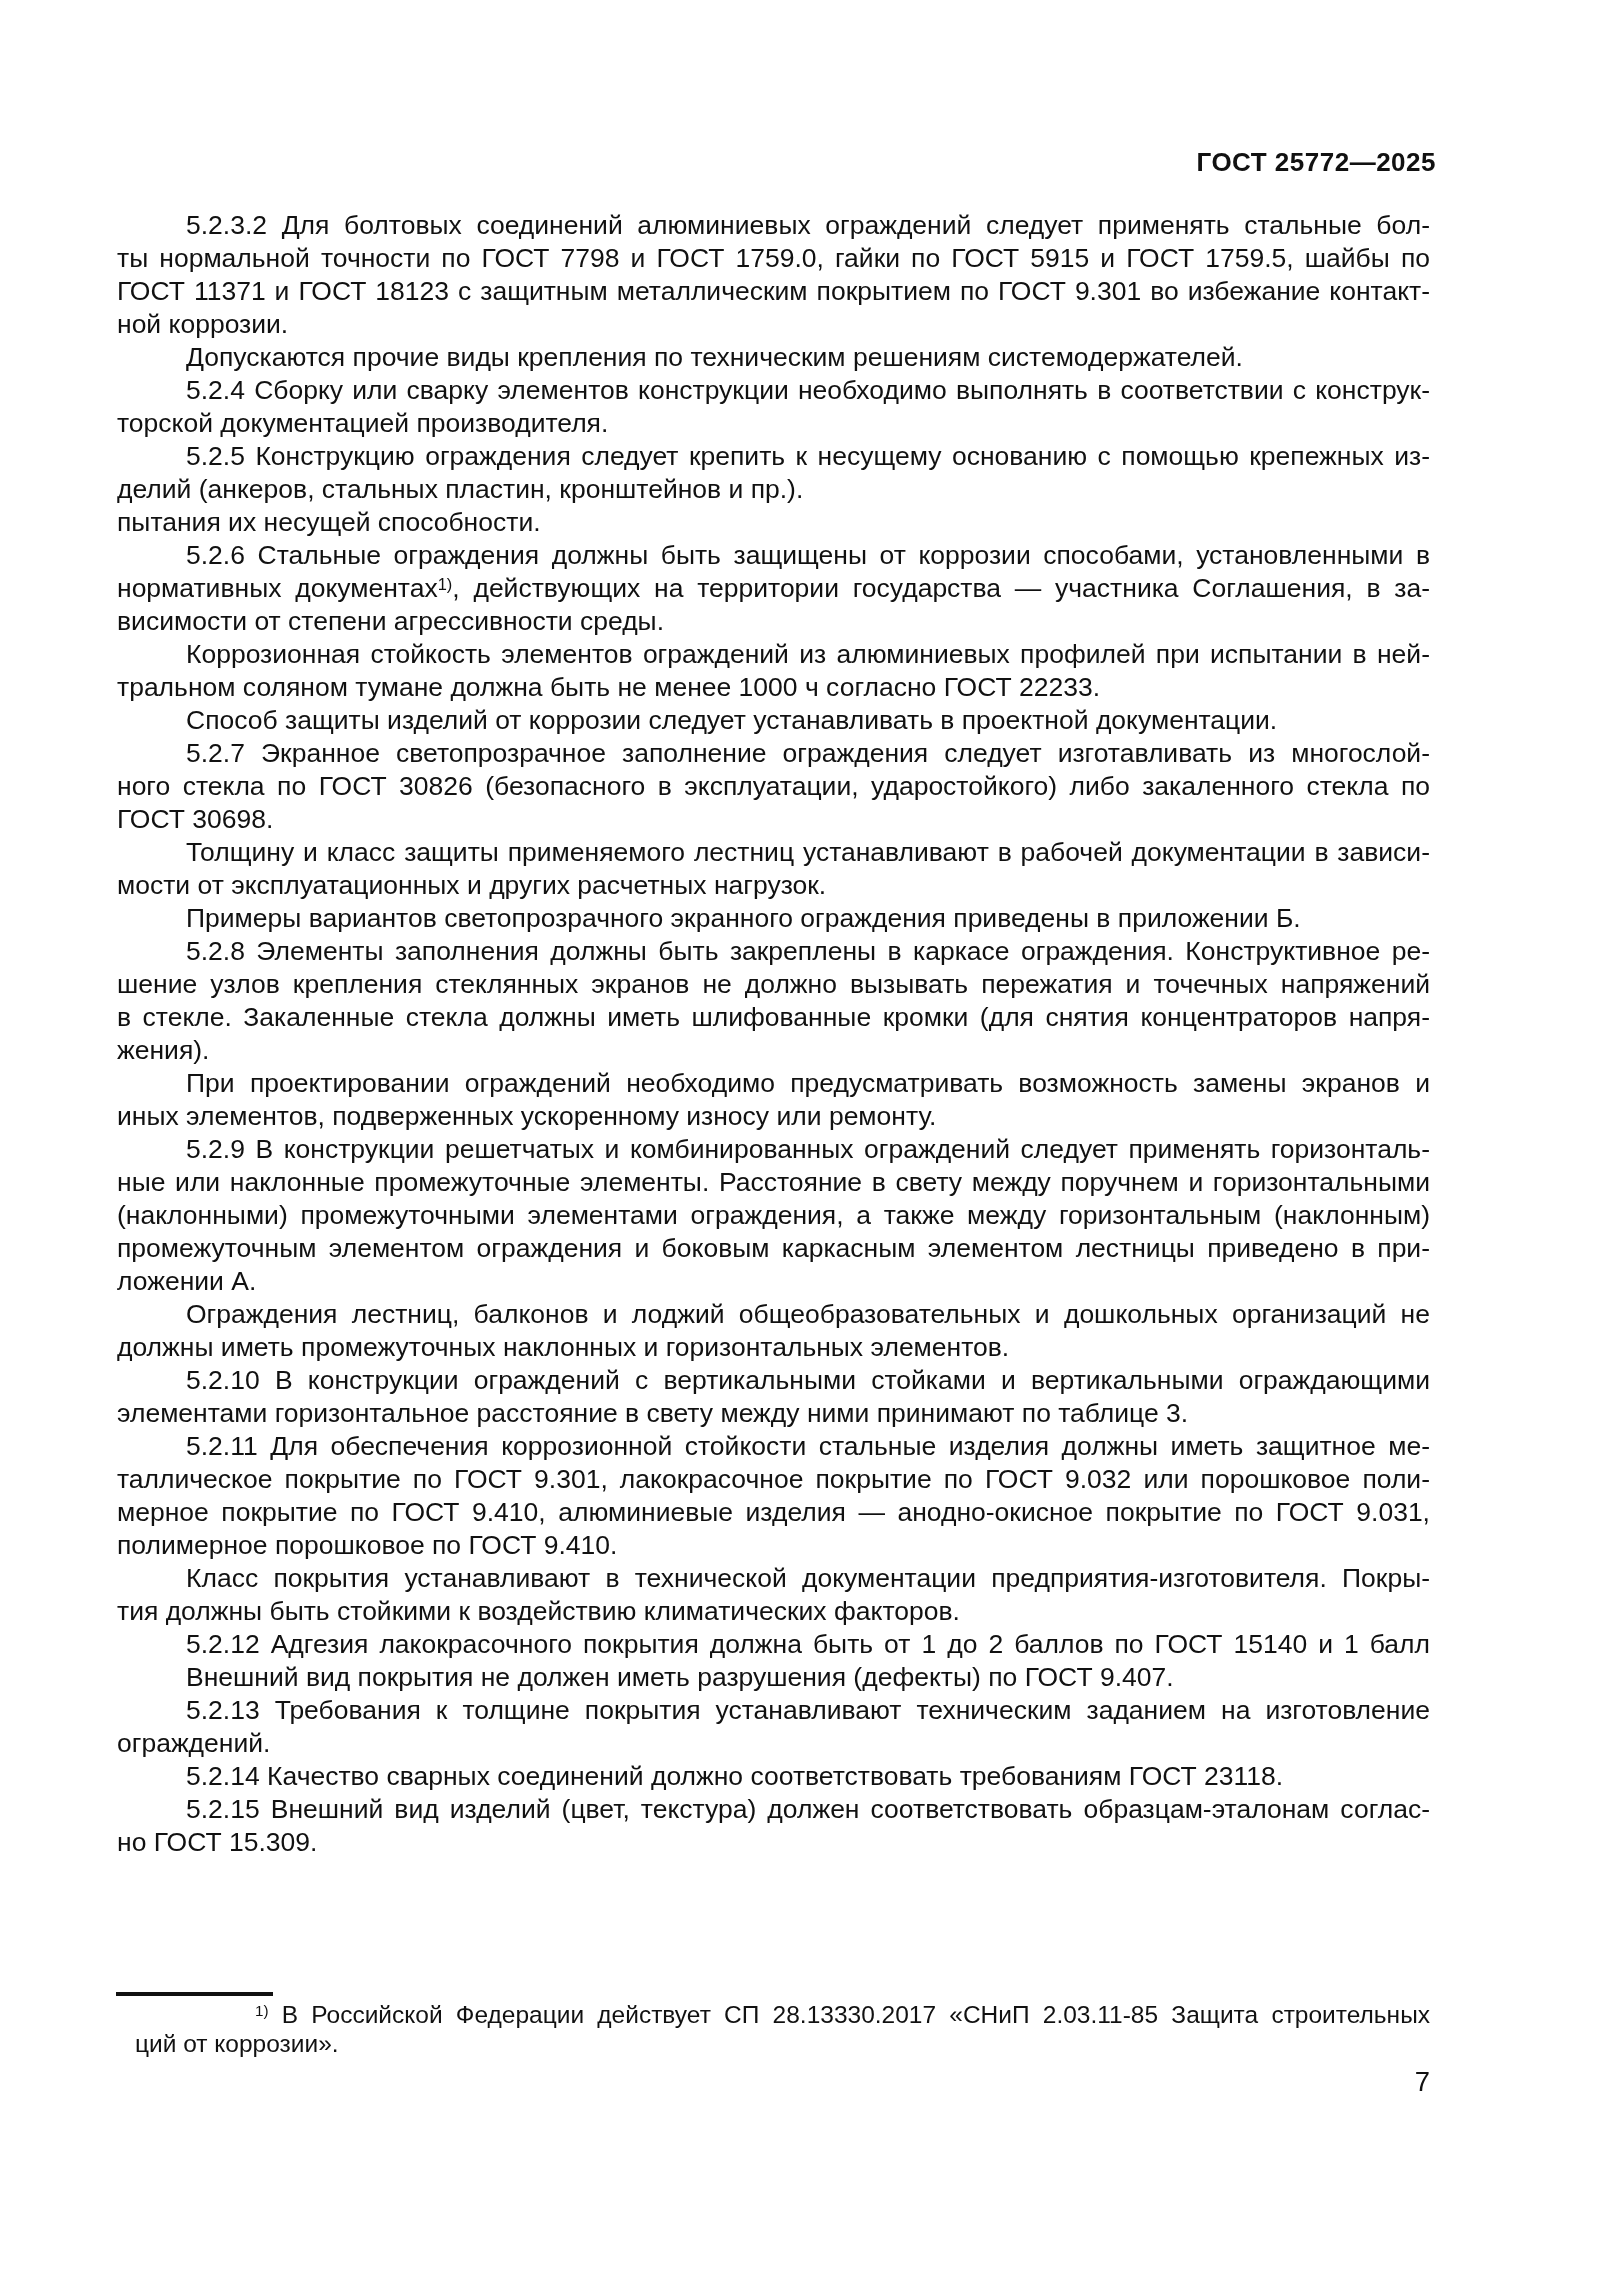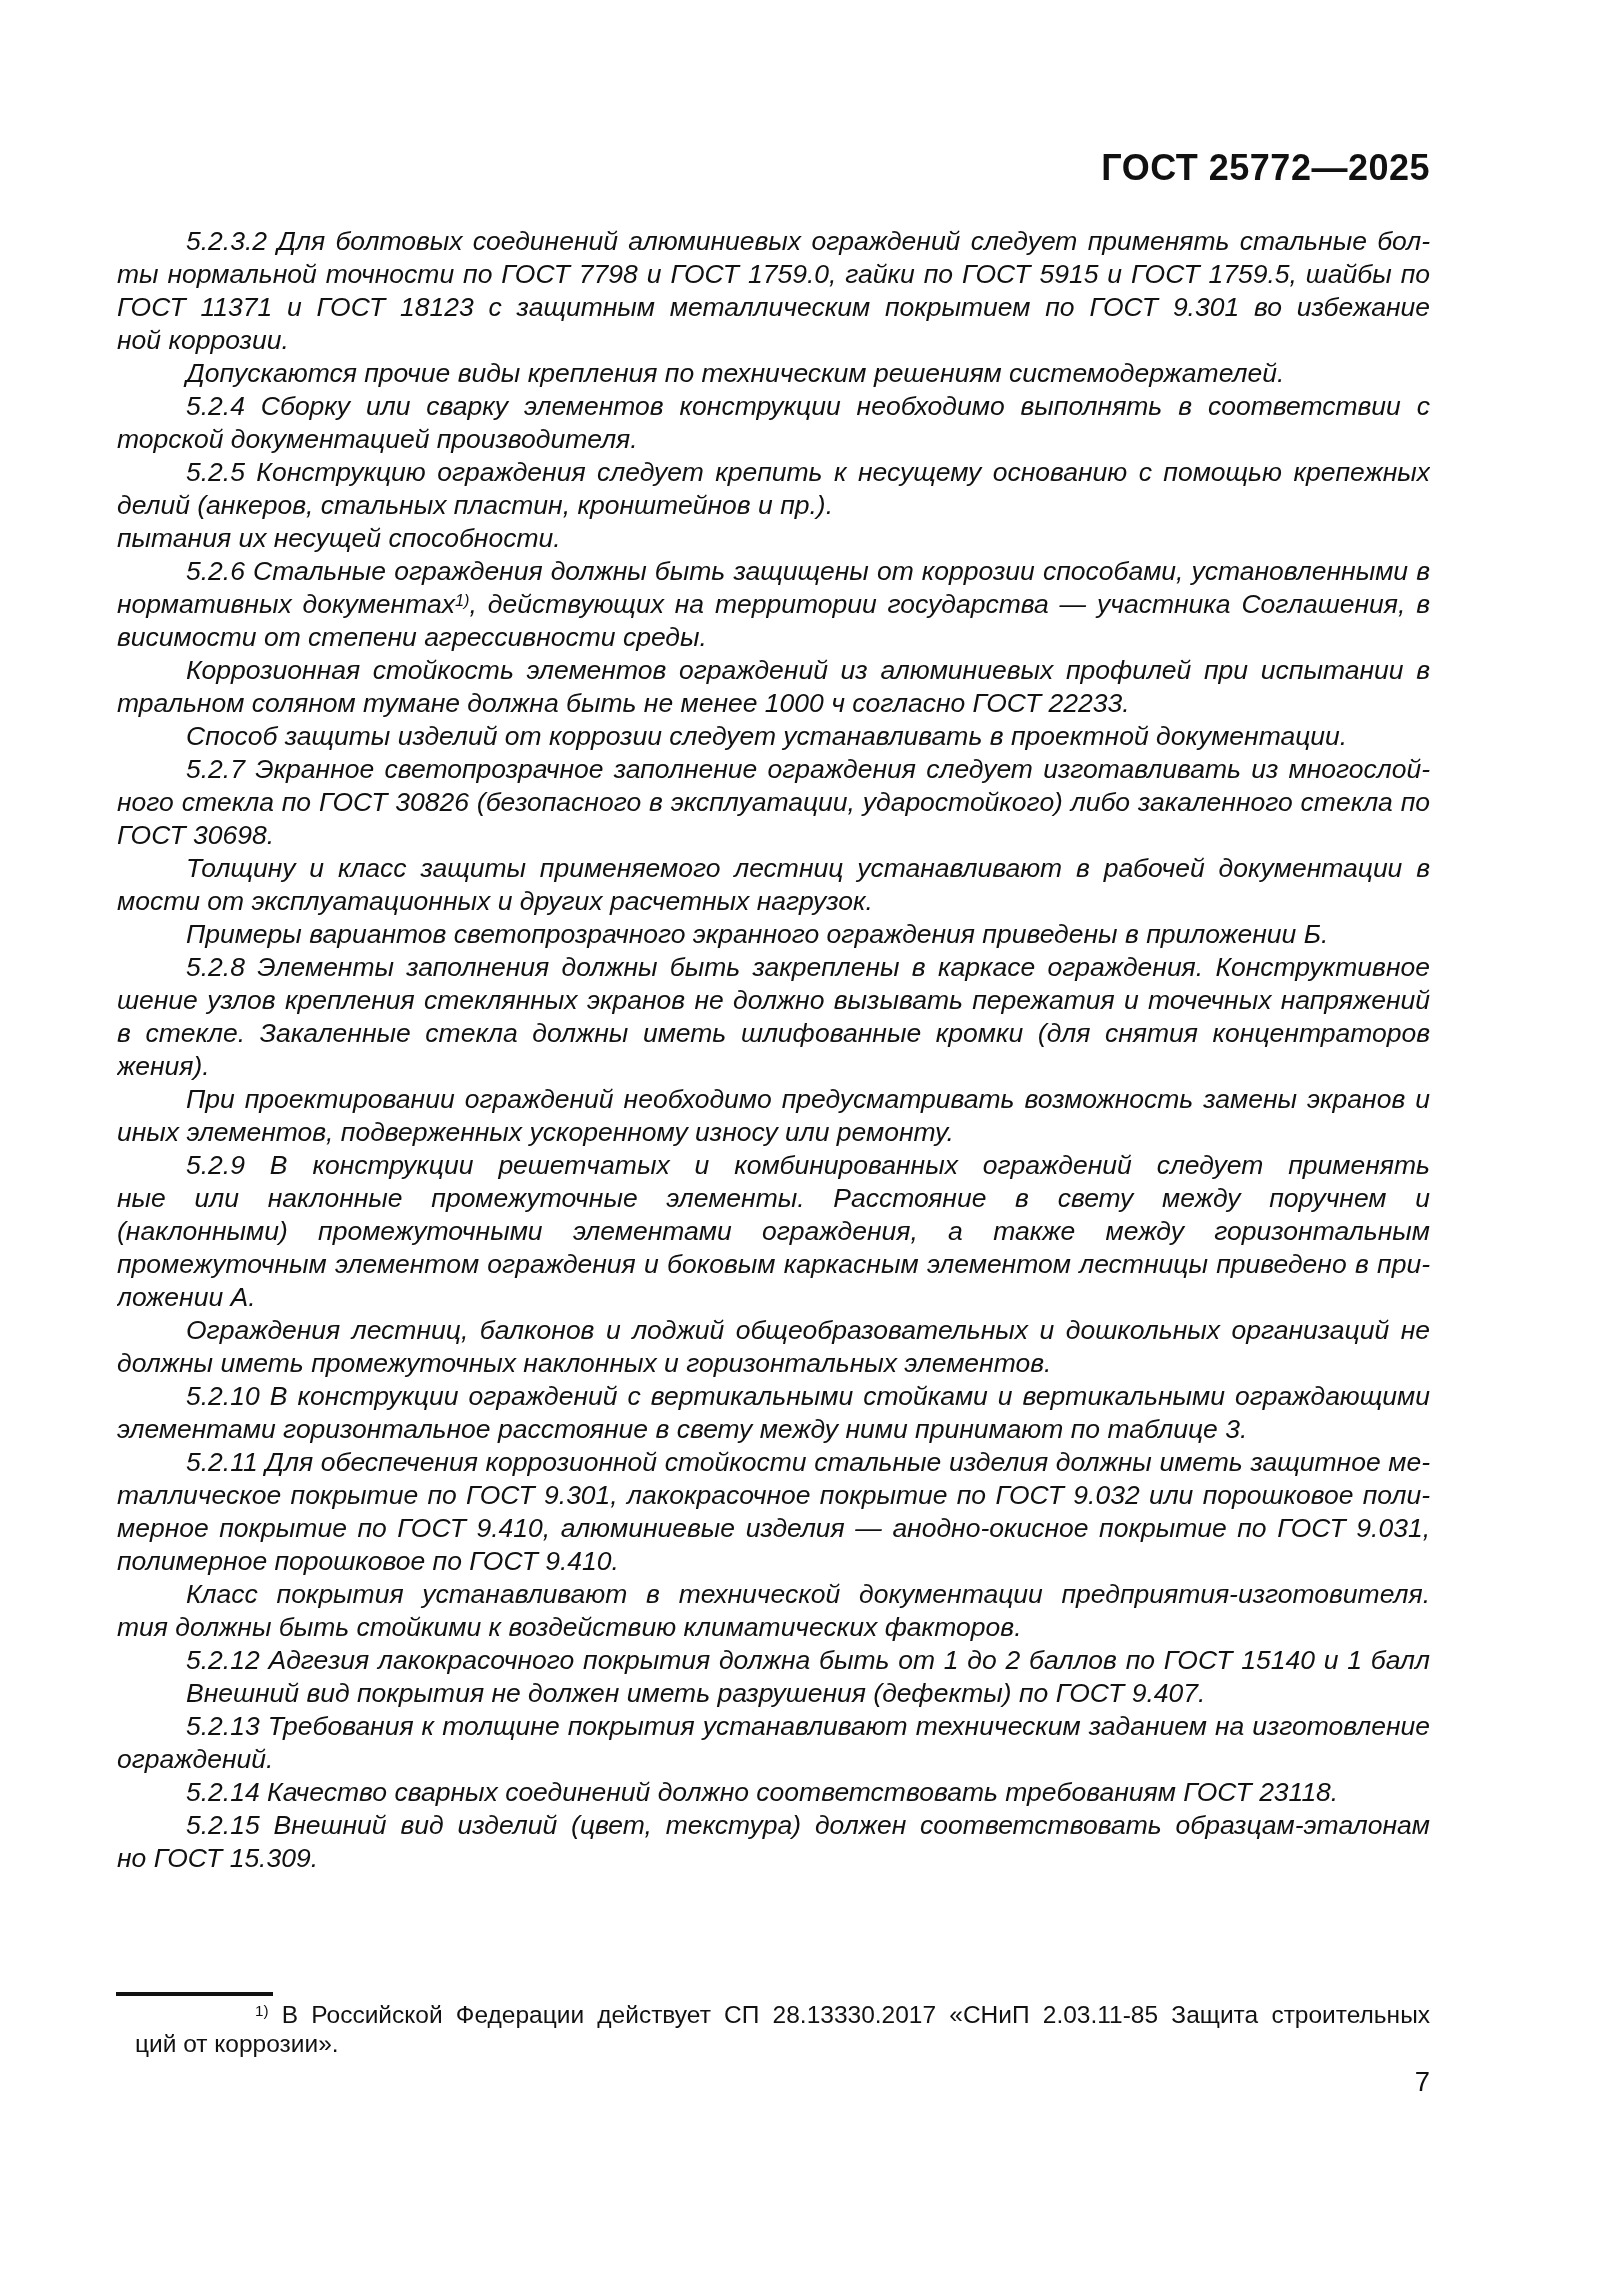--- a/index.html
+++ b/index.html
@@ -9,34 +9,33 @@
     height:2293px;
     margin:0 auto;
     background:#ffffff;
     font-family:"Liberation Sans","DejaVu Sans",sans-serif;
     color:#111;
     overflow:hidden;
   }
   .header{
     position:absolute;
     top:147px;
-    left:117px;
+    left:123px;
     width:1313px;
     text-align:right;
-    font-size:36px;
+    font-size:26px;
     font-weight:bold;
     letter-spacing:0.5px;
     white-space:nowrap;
   }
   .body-text{
     position:absolute;
-    top:225px;
+    top:209px;
     left:117px;
     width:1313px;
-    font-style:italic;
   }
   .line{
     font-size:26.5px;
     line-height:33px;
     height:33px;
     overflow:hidden;
     text-align:justify;
     text-align-last:justify;
     -moz-text-align-last:justify;
     white-space:normal;

